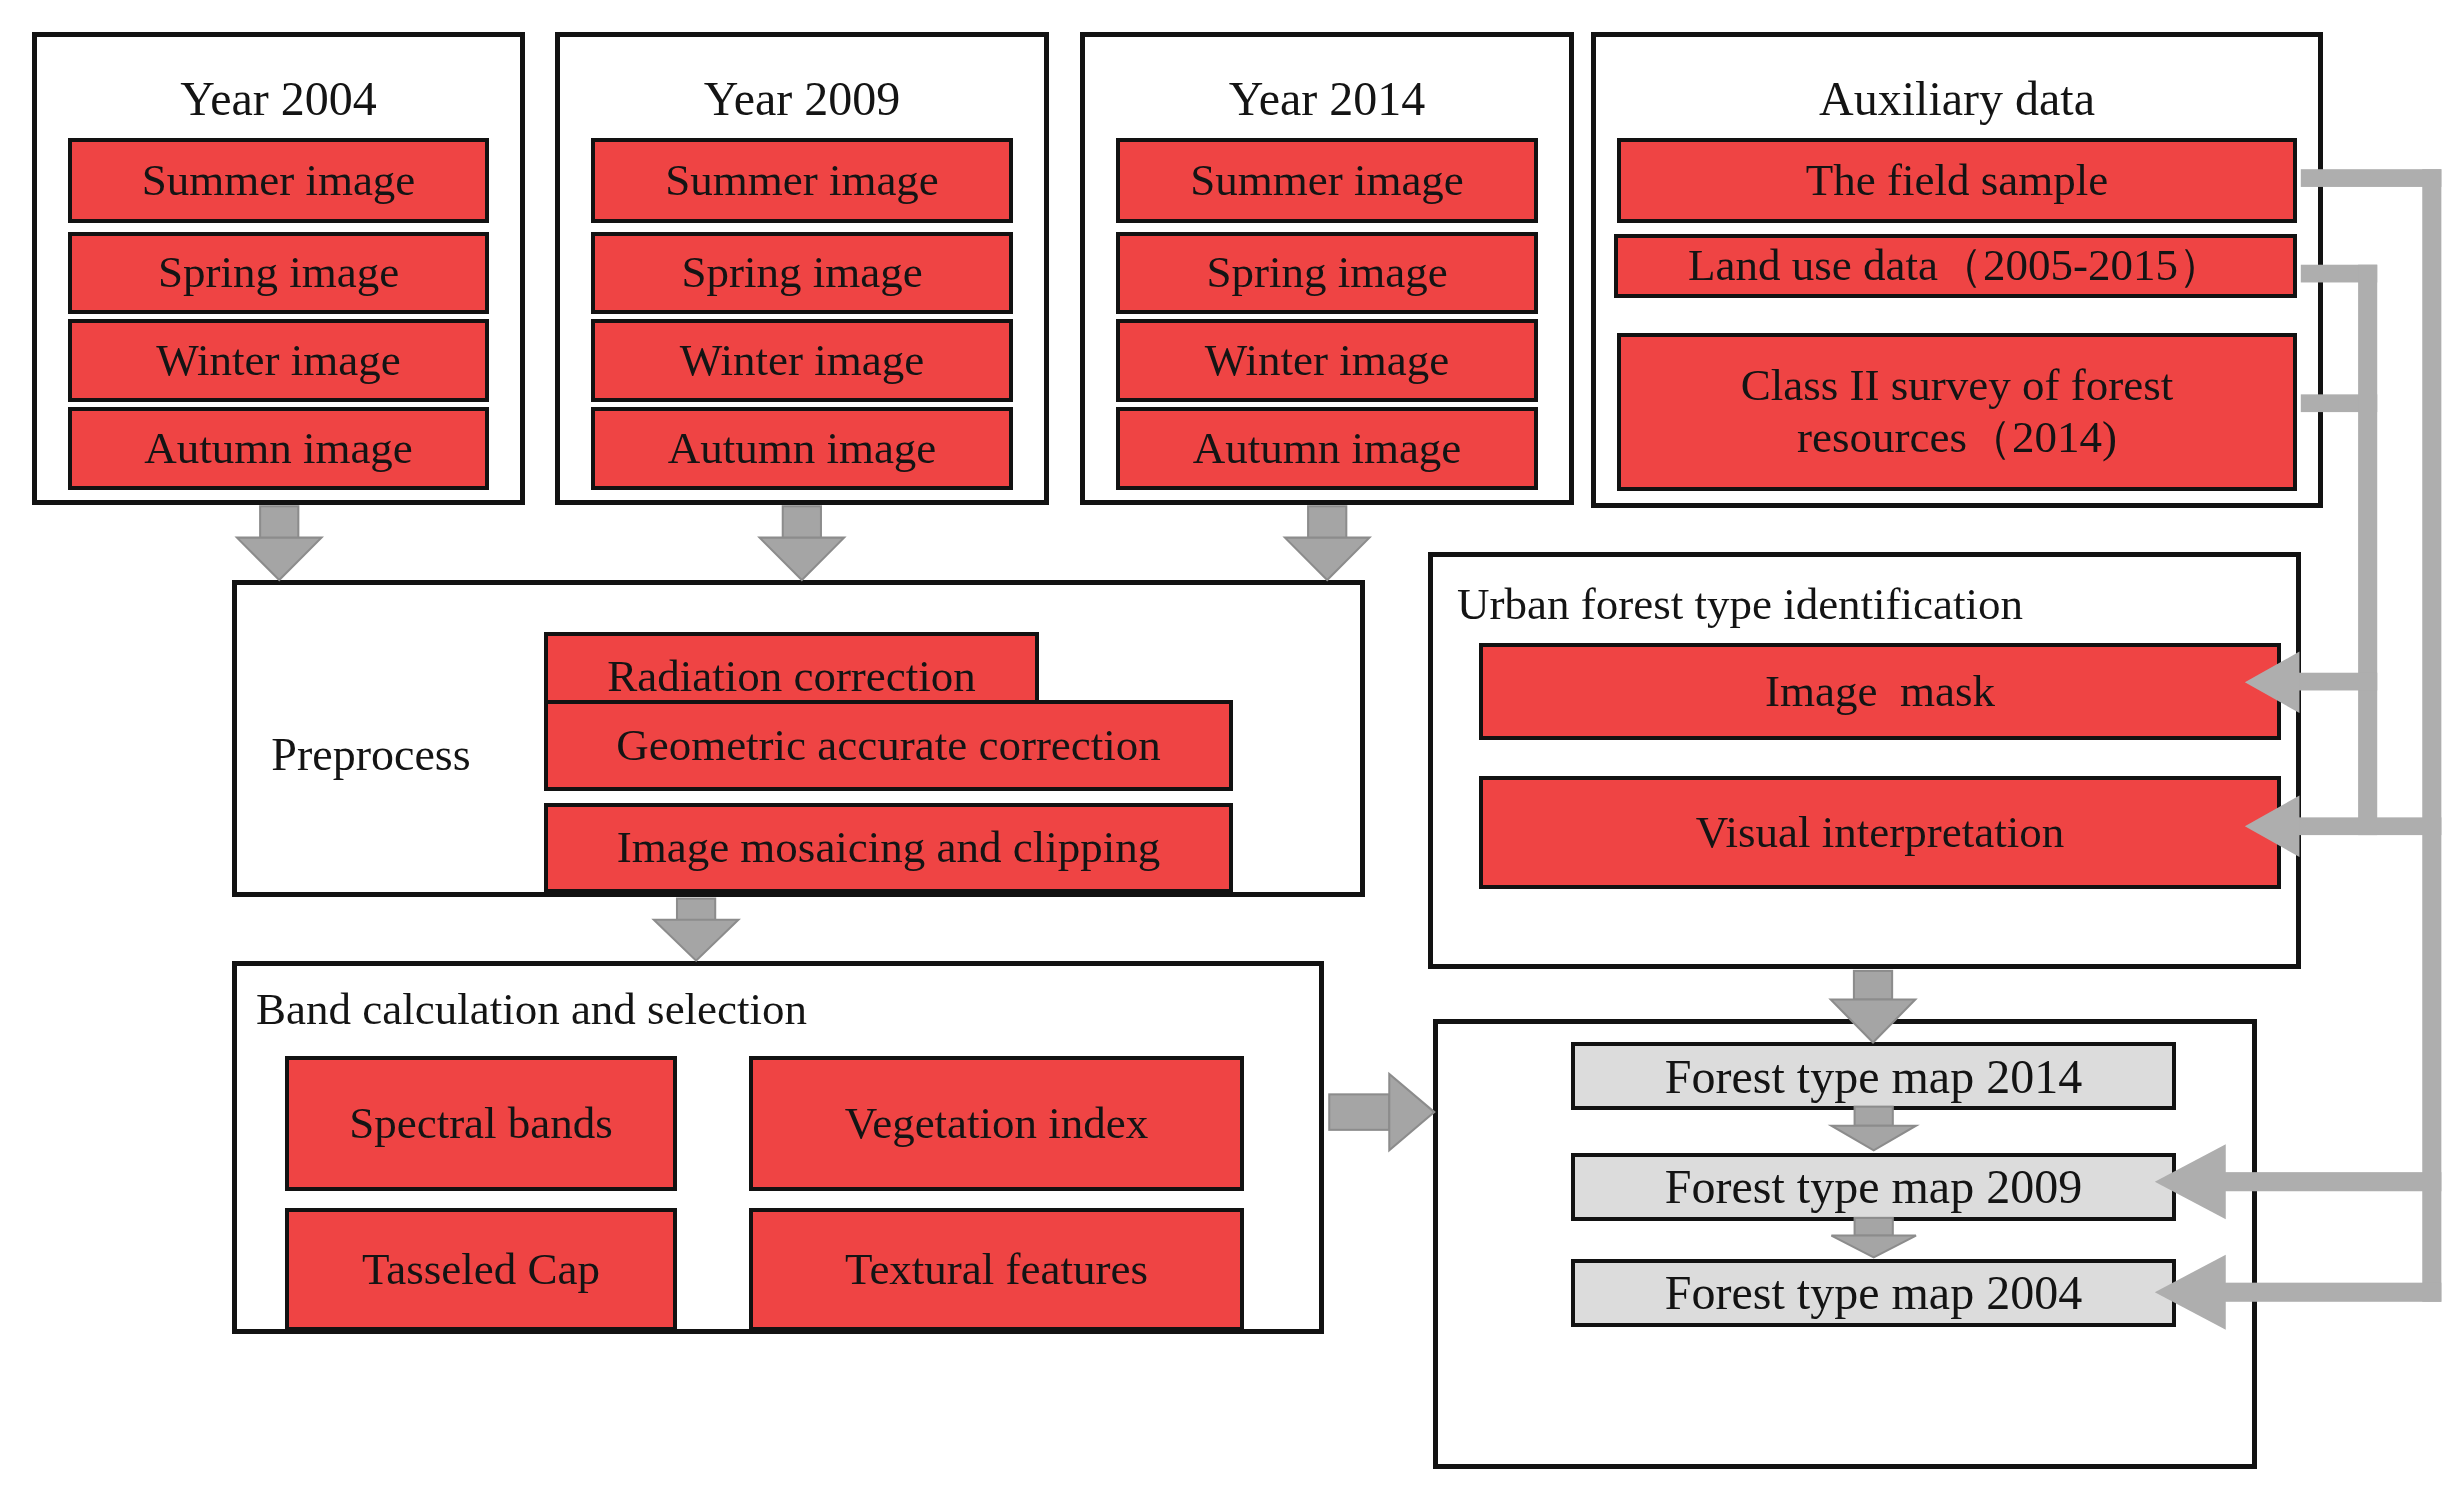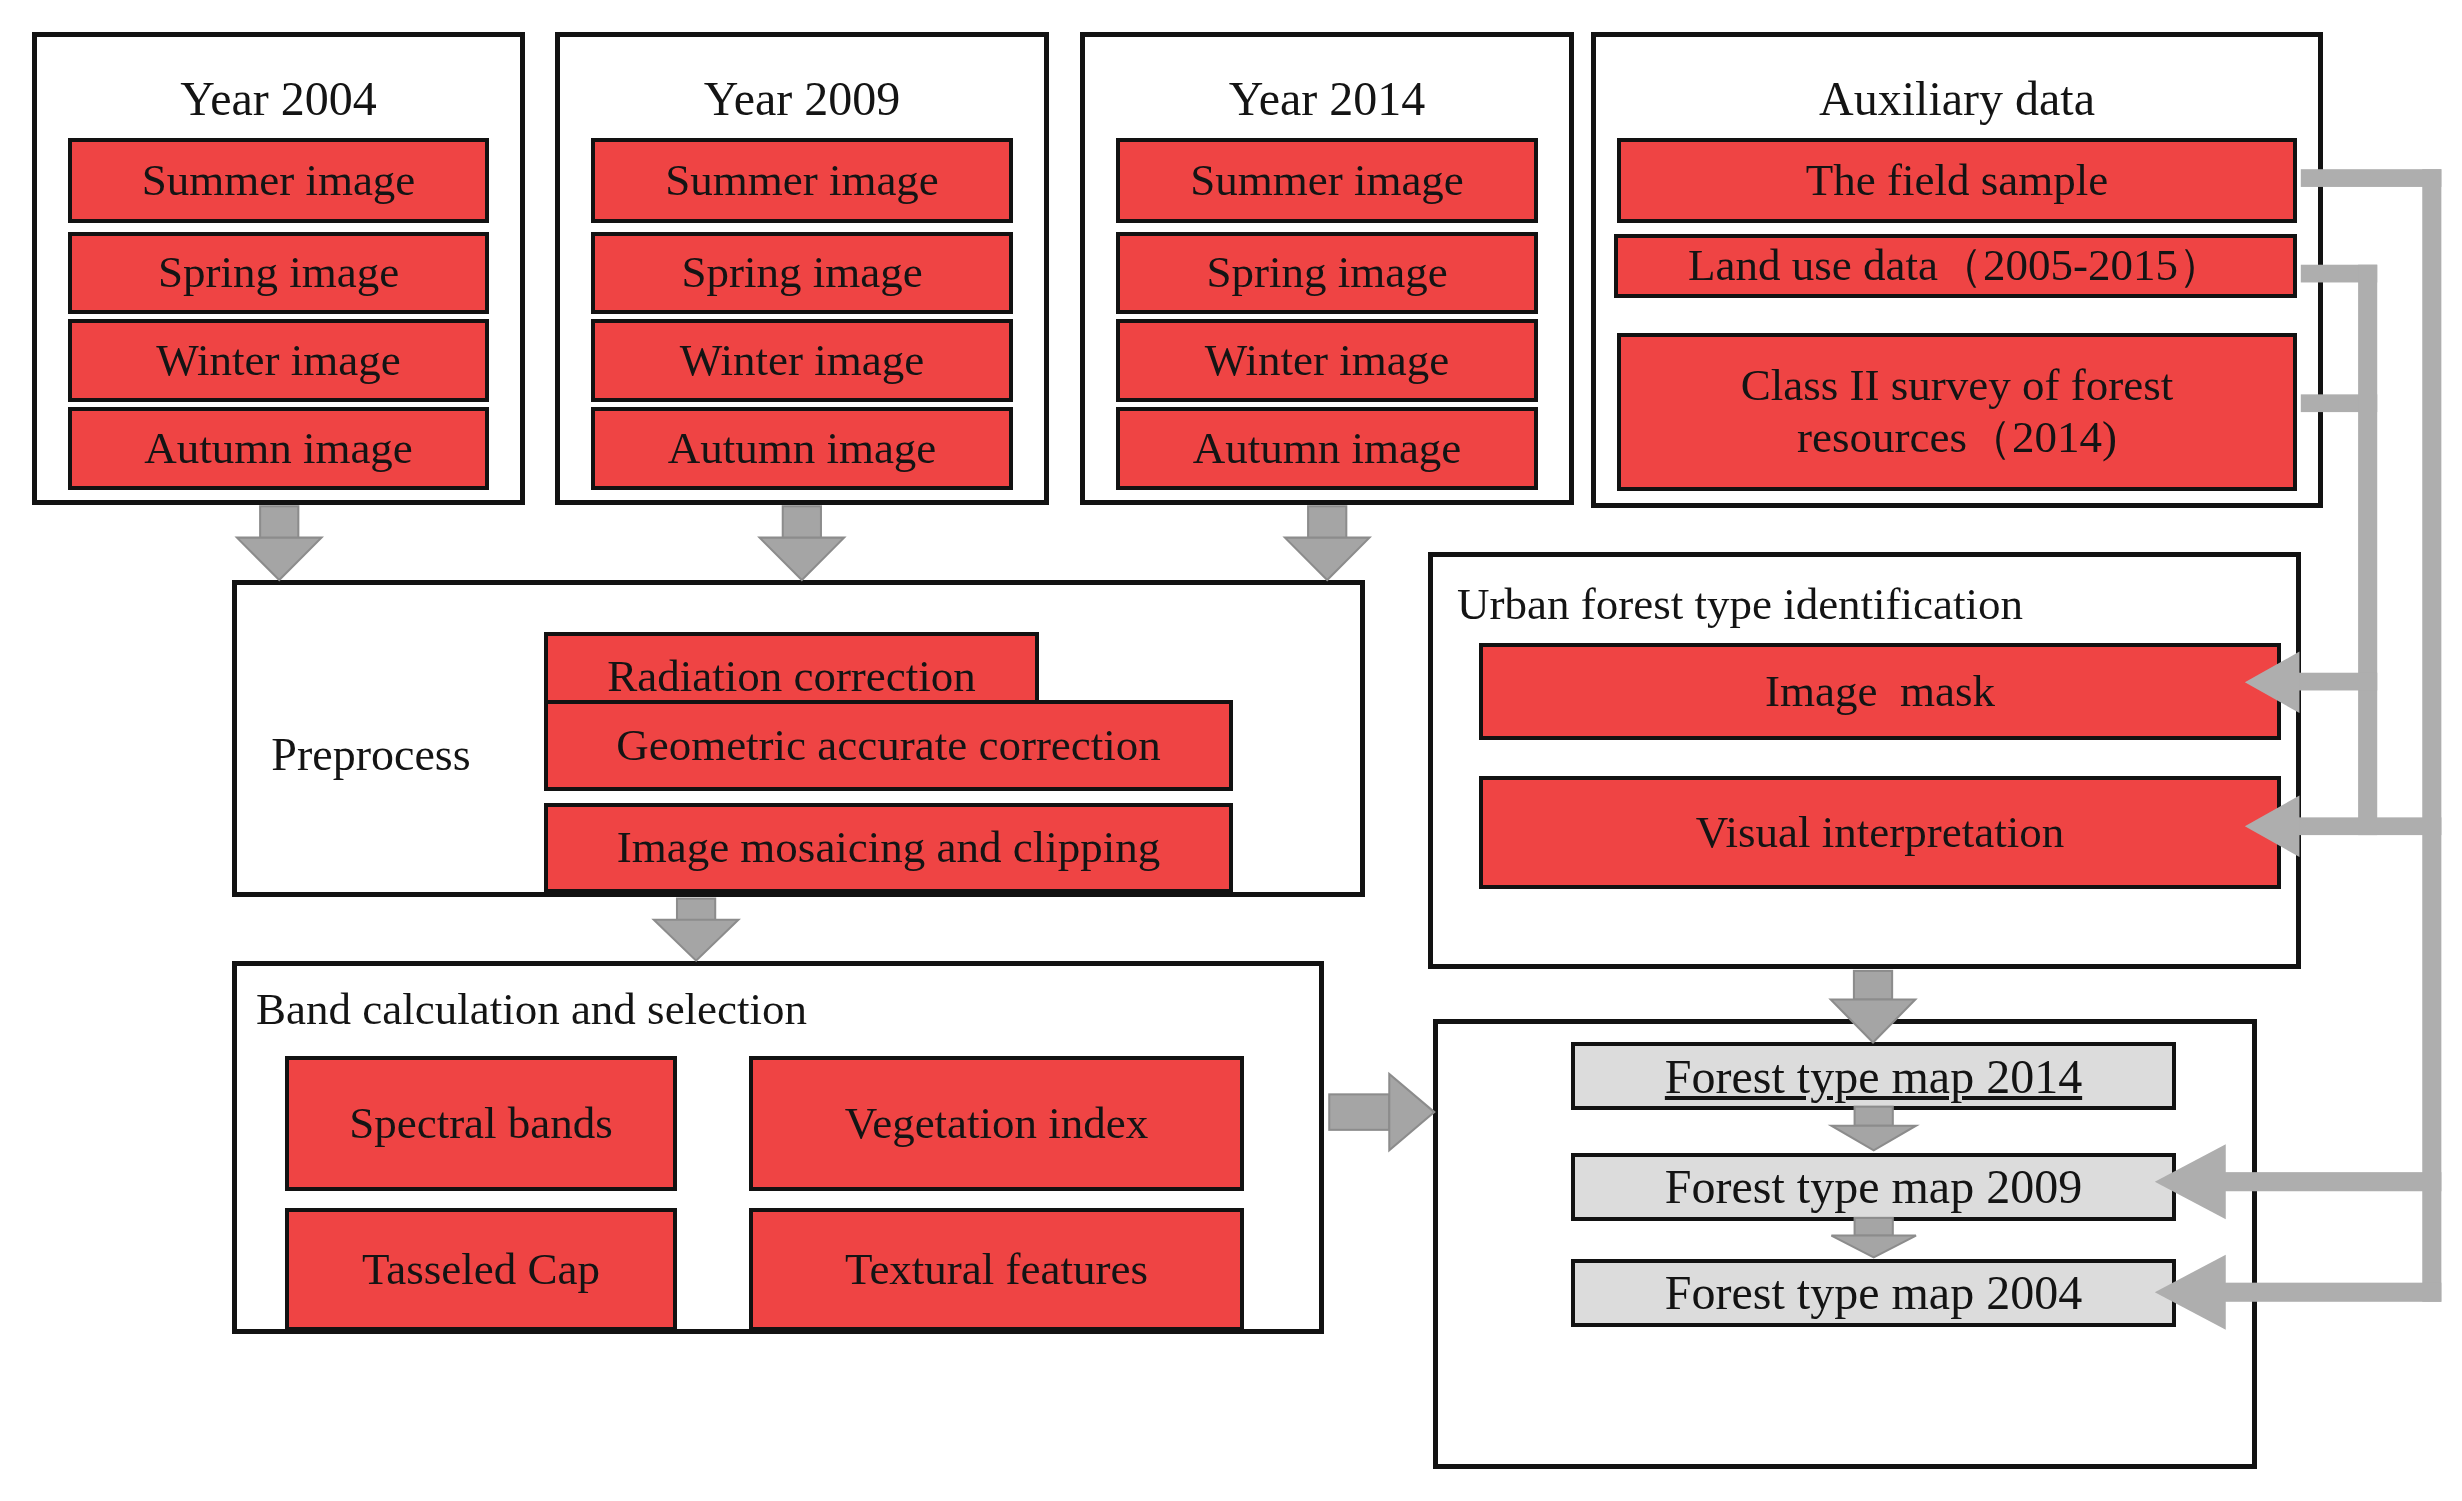--- a/index.html
+++ b/index.html
@@ -130,21 +130,21 @@
     </div>
   <div class="abs inner row-lbl" style="left:46px;top:86px;width:802px;height:97px;">
       <span class="lbl">Image  mask</span>
     </div>
   <div class="abs inner row-lbl" style="left:46px;top:219px;width:802px;height:113px;text-align:center;">
       <span class="lbl">Visual interpretation</span>
     </div>
 </section>
 
 <section class="abs panel" style="left:1433px;top:1019px;width:824px;height:450px;">
-  <div class="abs map-box" style="left:133px;top:18.4px;width:605px;height:68px;text-decoration:underline;">
+  <div class="abs map-box" style="left:133px;top:18.4px;width:605px;height:68px;">
       <span class="lbl">Forest type map 2014</span>
     </div>
   <div class="abs map-box" style="left:133px;top:129px;width:605px;height:68px;">
       <span class="lbl">Forest type map 2009</span>
     </div>
   <div class="abs map-box" style="left:133px;top:235px;width:605px;height:68px;">
       <span class="lbl">Forest type map 2004</span>
     </div>
 </section>
 

